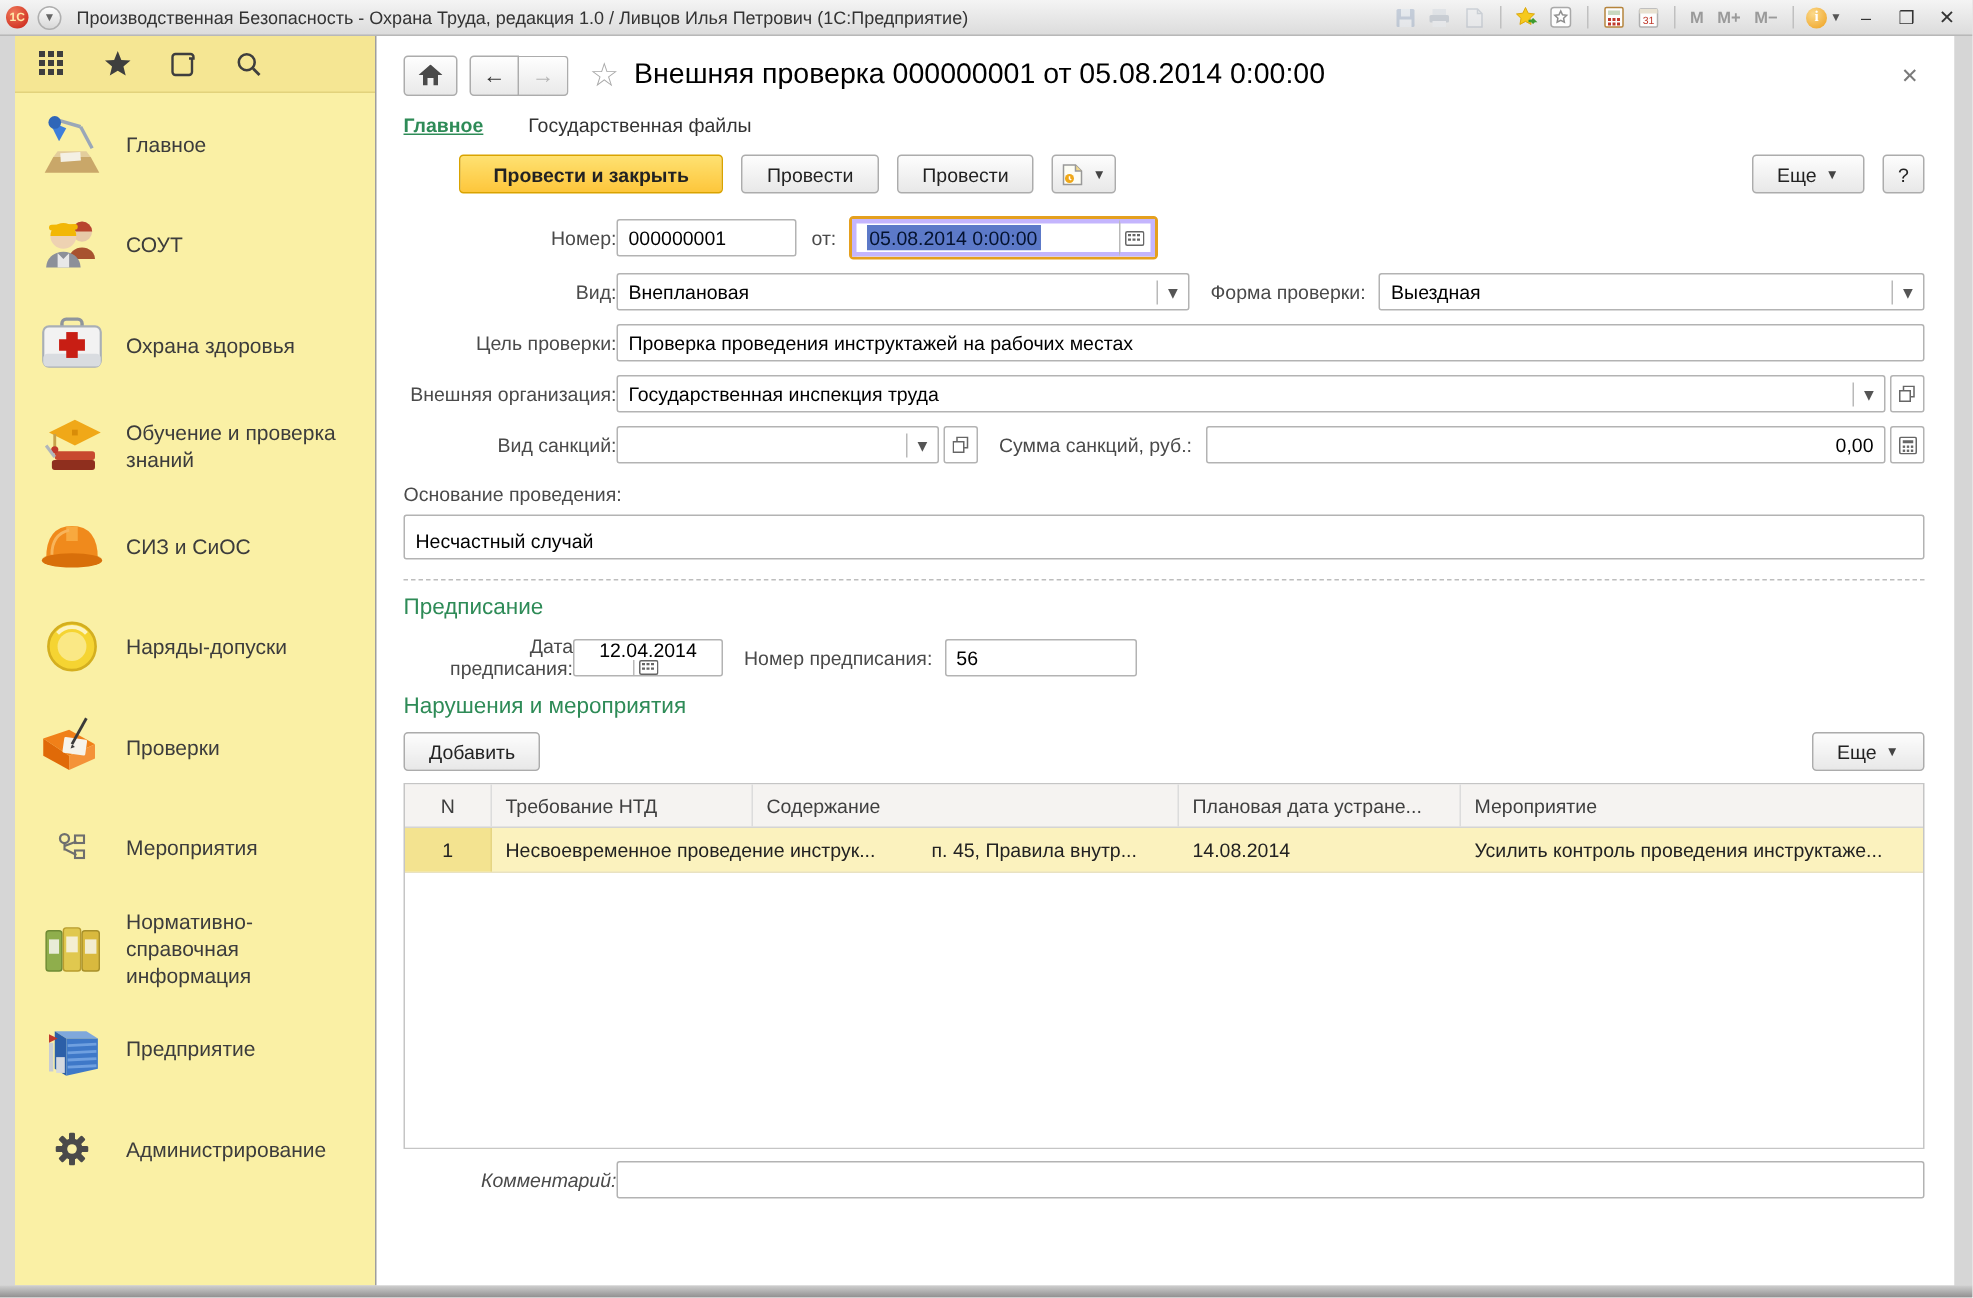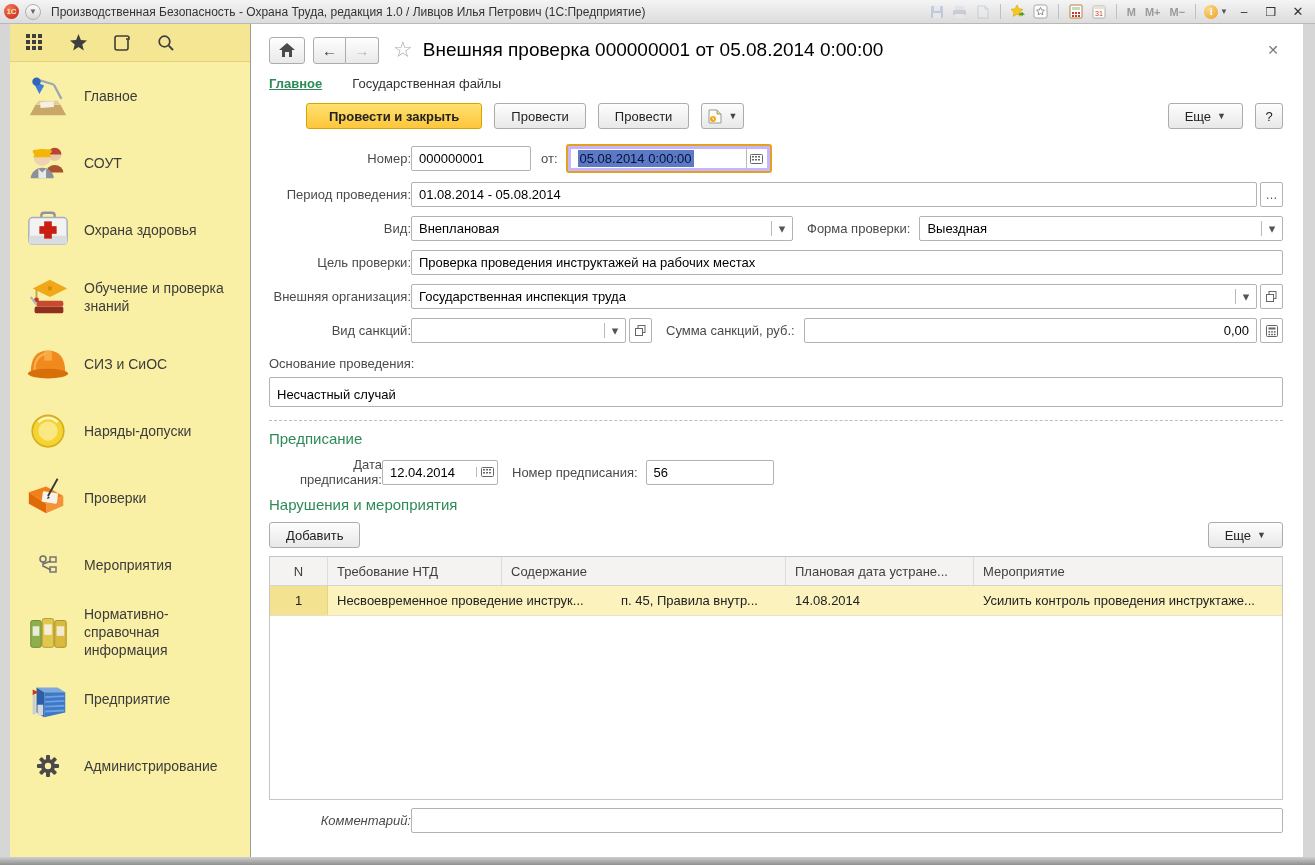--- a/index.html
+++ b/index.html
@@ -460,27 +460,20 @@
                     <rect x="2" y="5" width="2" height="1.5"></rect>
                     <rect x="5" y="5" width="2" height="1.5"></rect>
                     <rect x="8" y="5" width="2" height="1.5"></rect>
                   </g>
                 </svg>
             </span>
           </div>
         </div>
       </div>
 
-      <div class="frow">
-        <span class="flabel">Период проведения:</span>
-        <div class="field grow">
-          <span class="txt">01.08.2014 - 05.08.2014</span>
-        </div>
-        <div class="side-btn">…</div>
-      </div>
 
       <div class="frow">
         <span class="flabel">Вид:</span>
         <div class="field" style="width:382px;">
           <span class="txt">Внеплановая</span>
           <span class="fseg">▾</span>
         </div>
         <span class="flabel" style="width:auto; margin:0 9px 0 14px;">Форма проверки:</span>
         <div class="field grow">
           <span class="txt">Выездная</span>
@@ -544,21 +537,21 @@
       <div class="sec-label">Основание проведения:</div>
       <div class="field" style="margin-top:6px; height:30px;">
         <span class="txt" style="align-items:flex-start; padding-top:5px;">Несчастный случай</span>
       </div>
 
       <hr class="dashed">
 
       <div class="sec-hdr">Предписание</div>
       <div class="frow" style="margin-top:10px;">
         <span class="flabel" style="width:113px;">Дата предписания:</span>
-        <div class="field" style="width:116px;">
+        <div class="field" style="width:100px;flex-direction:column;">
           <span class="txt">12.04.2014</span>
           <span class="fseg">
             <svg width="13" height="10" viewBox="0 0 13 10">
                 <rect x=".5" y=".5" width="12" height="9" rx="1" fill="#fff" stroke="#666"></rect>
                 <g fill="#666">
                   <rect x="2" y="2" width="2" height="1.5"></rect>
                   <rect x="5" y="2" width="2" height="1.5"></rect>
                   <rect x="8" y="2" width="2" height="1.5"></rect>
                   <rect x="2" y="5" width="2" height="1.5"></rect>
                   <rect x="5" y="5" width="2" height="1.5"></rect>

